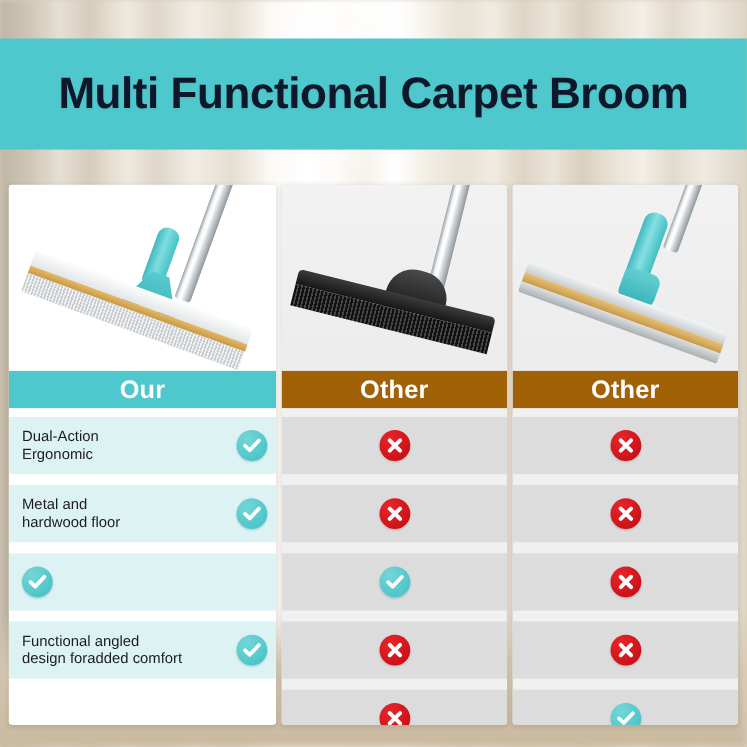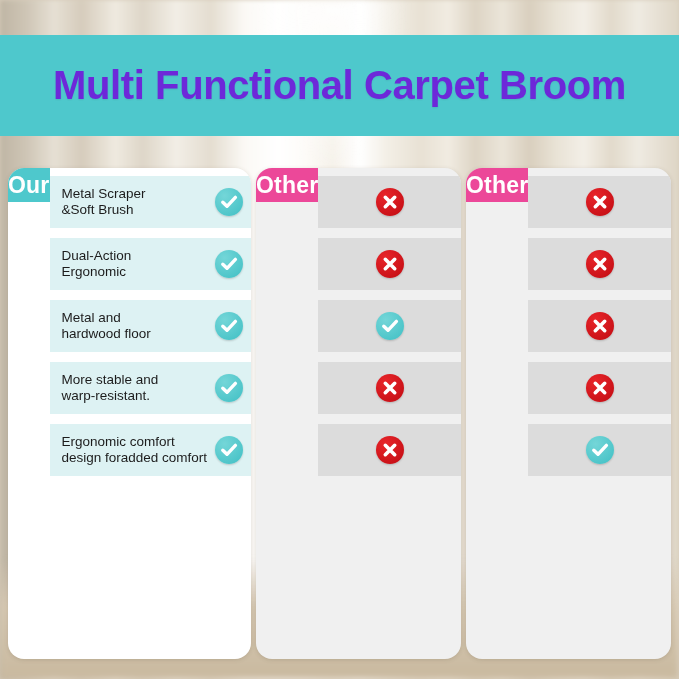--- a/index.html
+++ b/index.html
@@ -47,42 +47,43 @@
     position: absolute;
     left: 0; right: 0;
     top: 35px;
     height: 101px;
     background: #4ec8cc;
     display: flex;
     align-items: center;
     justify-content: center;
   }
   .title-text {
-    color: #6d28d9;
+    color: #0f172a;
     font-size: 40px;
     font-weight: bold;
     letter-spacing: -0.4px;
     white-space: nowrap;
     text-shadow: 0 1px 2px rgba(0,0,0,0.07);
   }
 
   
   .columns {
     position: absolute;
     left: 8px;
     top: 168px;
     width: 663px;
     height: 491px;
     display: flex;
   }
   .col {
     height: 100%;
-    border-radius: 16px;
+    border-radius: 3px;
     overflow: hidden;
     display: flex;
+    flex-direction: column;
     box-shadow: 0 1px 4px rgba(90,75,55,0.18);
   }
   .col-our   { width: 243px; background: #ffffff; }
   .col-gap   { width: 5px; }
   .col-other { width: 205px; background: #f0f0f0; }
   .col-other2{ width: 205px; background: #f0f0f0; }
 
   
   .photo {
     position: relative;
@@ -228,21 +229,21 @@
     flex: none;
     display: flex;
     align-items: center;
     justify-content: center;
     color: #ffffff;
     font-size: 23px;
     font-weight: bold;
     letter-spacing: 0.2px;
   }
   .head-our   { background: #4ec8cc; }
-  .head-other { background: #ec4899; }
+  .head-other { background: #a16207; }
 
   
   .rows {
     flex: 1;
     display: flex;
     flex-direction: column;
     padding-top: 8px;
   }
   .row {
     height: 52px;
@@ -299,29 +300,20 @@
       <div class="our-yoke"></div>
       <div class="our-head">
         <div class="our-head-top"></div>
         <div class="our-head-gold"></div>
         <div class="our-head-bristle"></div>
       </div>
     </div>
     <div class="col-head head-our">Our</div>
     <div class="rows">
 
-      <div class="row row-our">
-        <span class="row-label">Metal Scraper
-&amp;Soft Brush</span>
-        <span class="icon icon-yes">
-          <svg viewBox="0 0 28 28">
-              <path d="M7.8 14.2 L12 18.3 L20.4 9.4" fill="none" stroke="#ffffff" stroke-width="3.4" stroke-linecap="round" stroke-linejoin="round"></path>
-            </svg>
-        </span>
-      </div>
 
       <div class="row row-our">
         <span class="row-label">Dual-Action
 Ergonomic</span>
         <span class="icon icon-yes">
           <svg viewBox="0 0 28 28">
               <path d="M7.8 14.2 L12 18.3 L20.4 9.4" fill="none" stroke="#ffffff" stroke-width="3.4" stroke-linecap="round" stroke-linejoin="round"></path>
             </svg>
         </span>
       </div>
@@ -330,31 +322,29 @@
         <span class="row-label">Metal and
 hardwood floor</span>
         <span class="icon icon-yes">
           <svg viewBox="0 0 28 28">
               <path d="M7.8 14.2 L12 18.3 L20.4 9.4" fill="none" stroke="#ffffff" stroke-width="3.4" stroke-linecap="round" stroke-linejoin="round"></path>
             </svg>
         </span>
       </div>
 
       <div class="row row-our">
-        <span class="row-label">More stable and
-warp-resistant.</span>
         <span class="icon icon-yes">
           <svg viewBox="0 0 28 28">
               <path d="M7.8 14.2 L12 18.3 L20.4 9.4" fill="none" stroke="#ffffff" stroke-width="3.4" stroke-linecap="round" stroke-linejoin="round"></path>
             </svg>
         </span>
       </div>
 
       <div class="row row-our">
-        <span class="row-label">Ergonomic comfort
+        <span class="row-label">Functional angled
 design foradded comfort</span>
         <span class="icon icon-yes">
           <svg viewBox="0 0 28 28">
               <path d="M7.8 14.2 L12 18.3 L20.4 9.4" fill="none" stroke="#ffffff" stroke-width="3.4" stroke-linecap="round" stroke-linejoin="round"></path>
             </svg>
         </span>
       </div>
 
     </div>
   </div>

